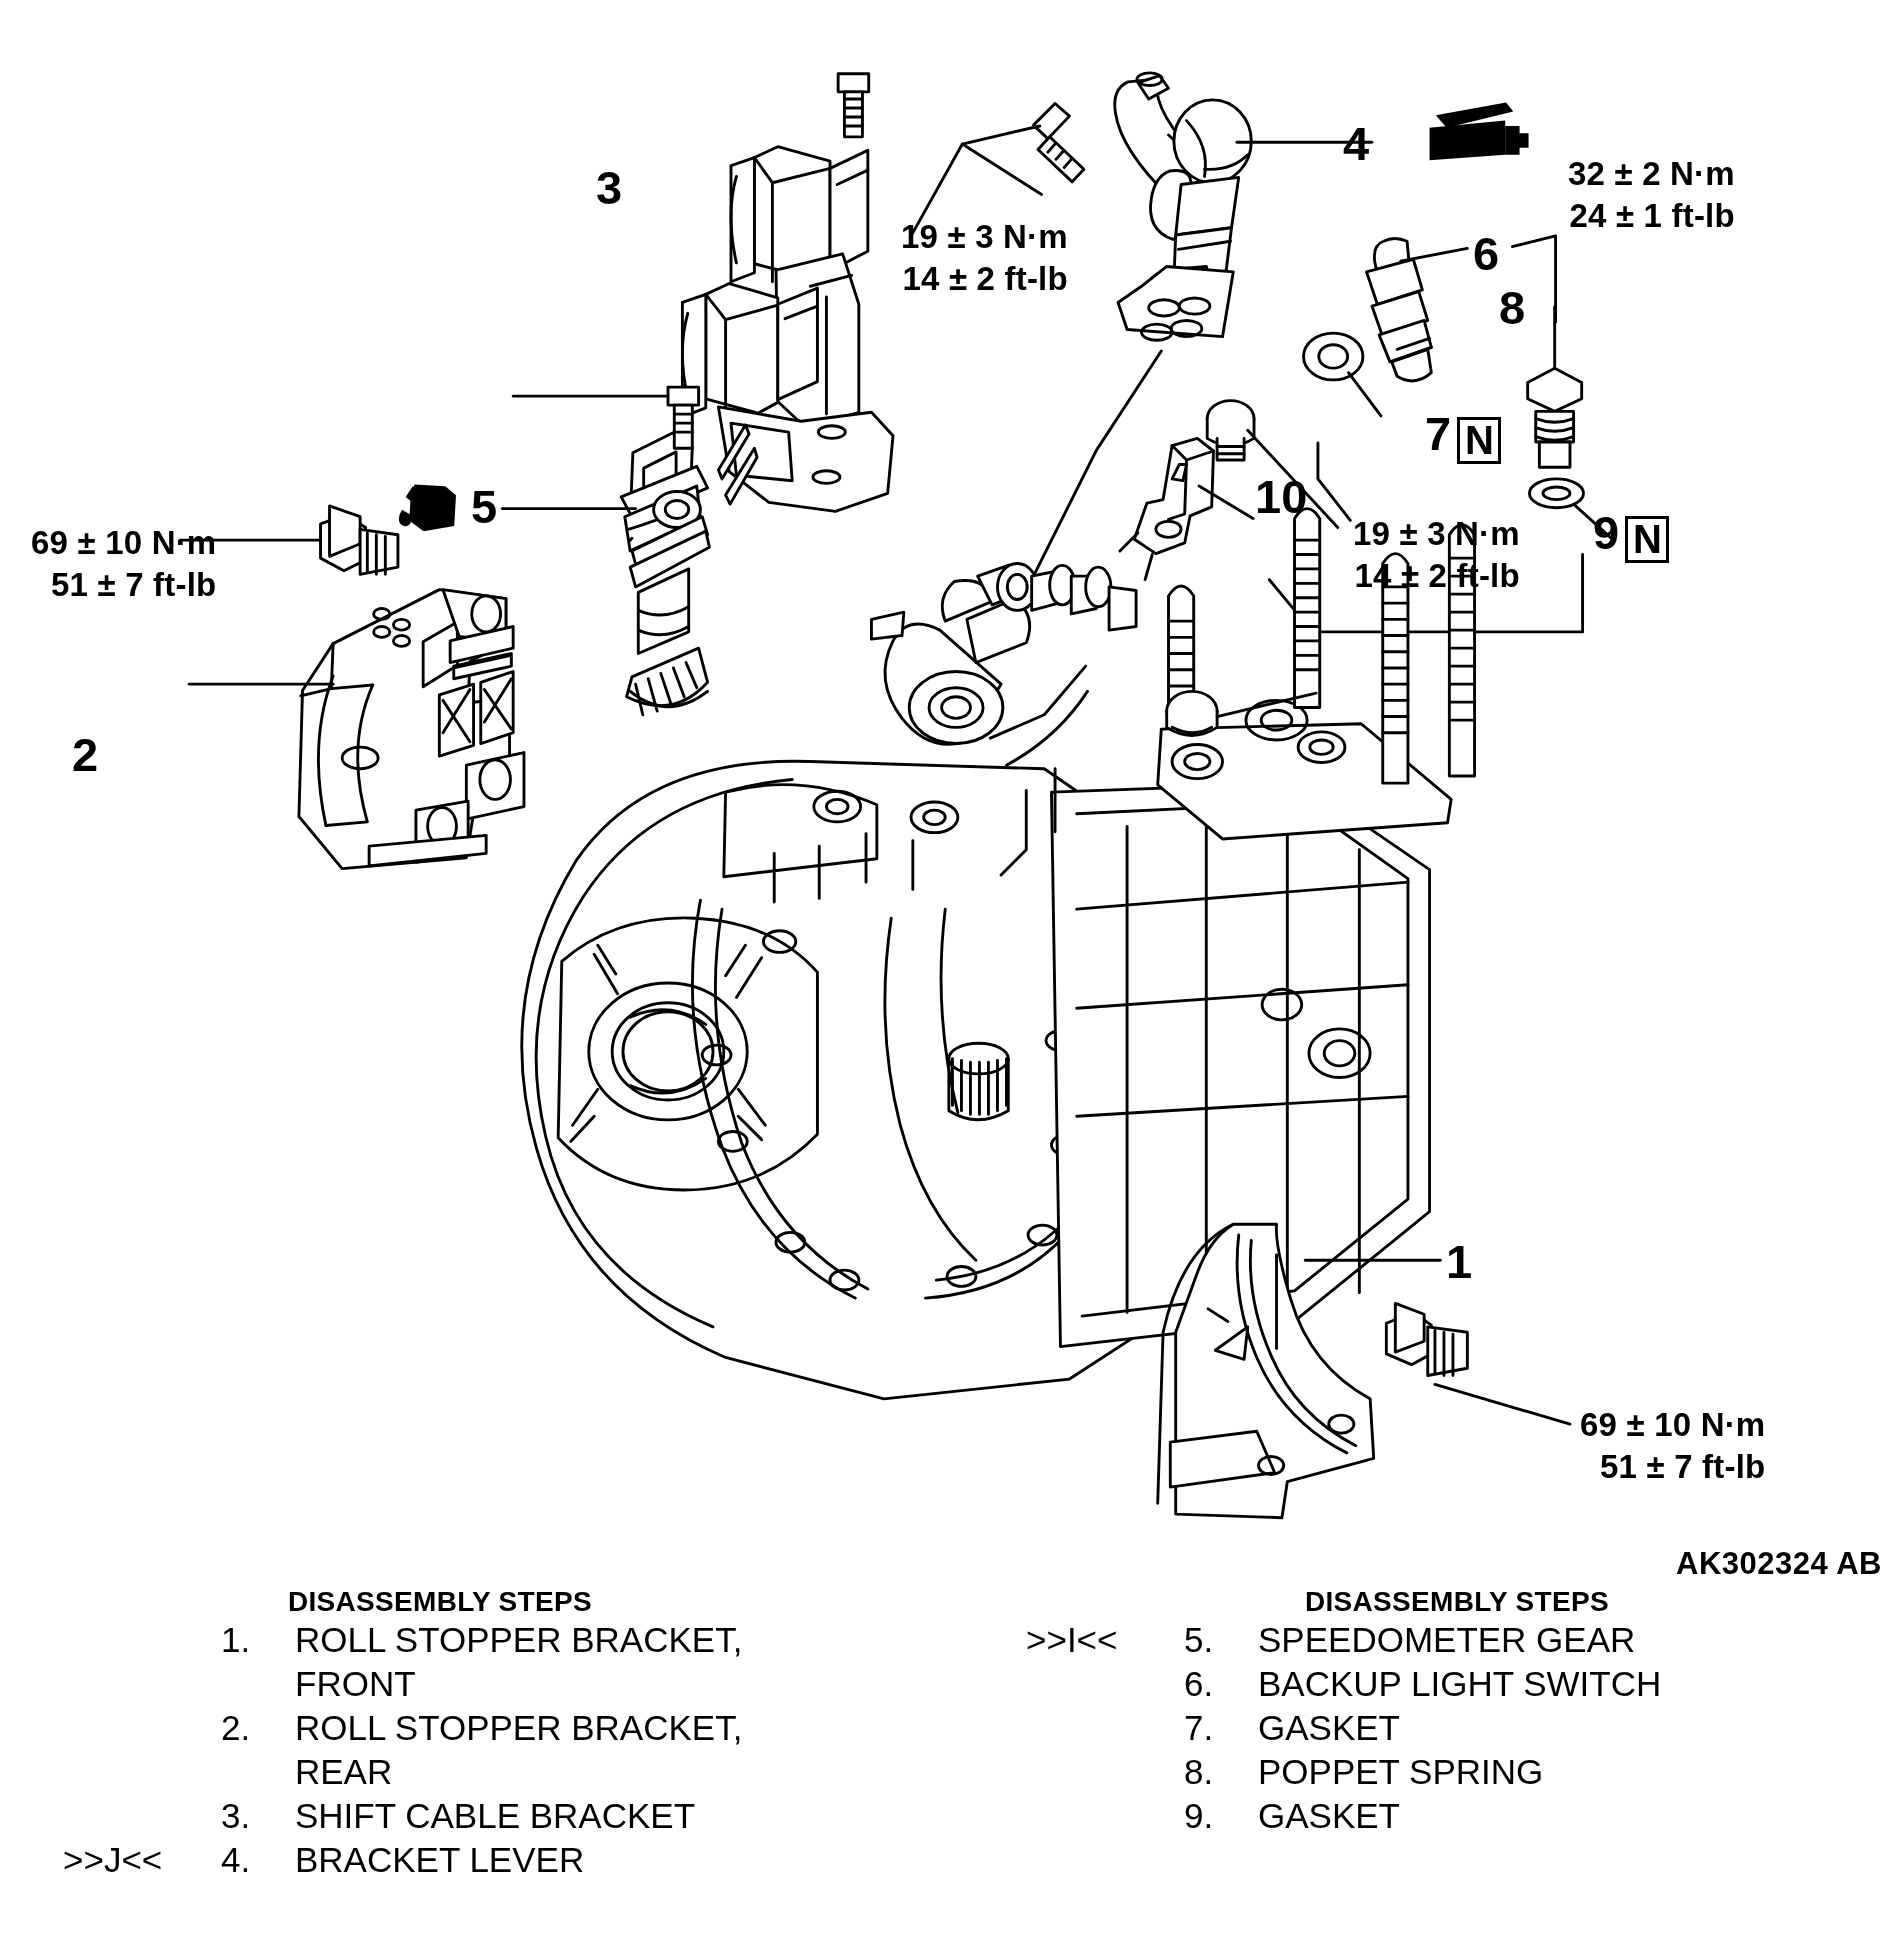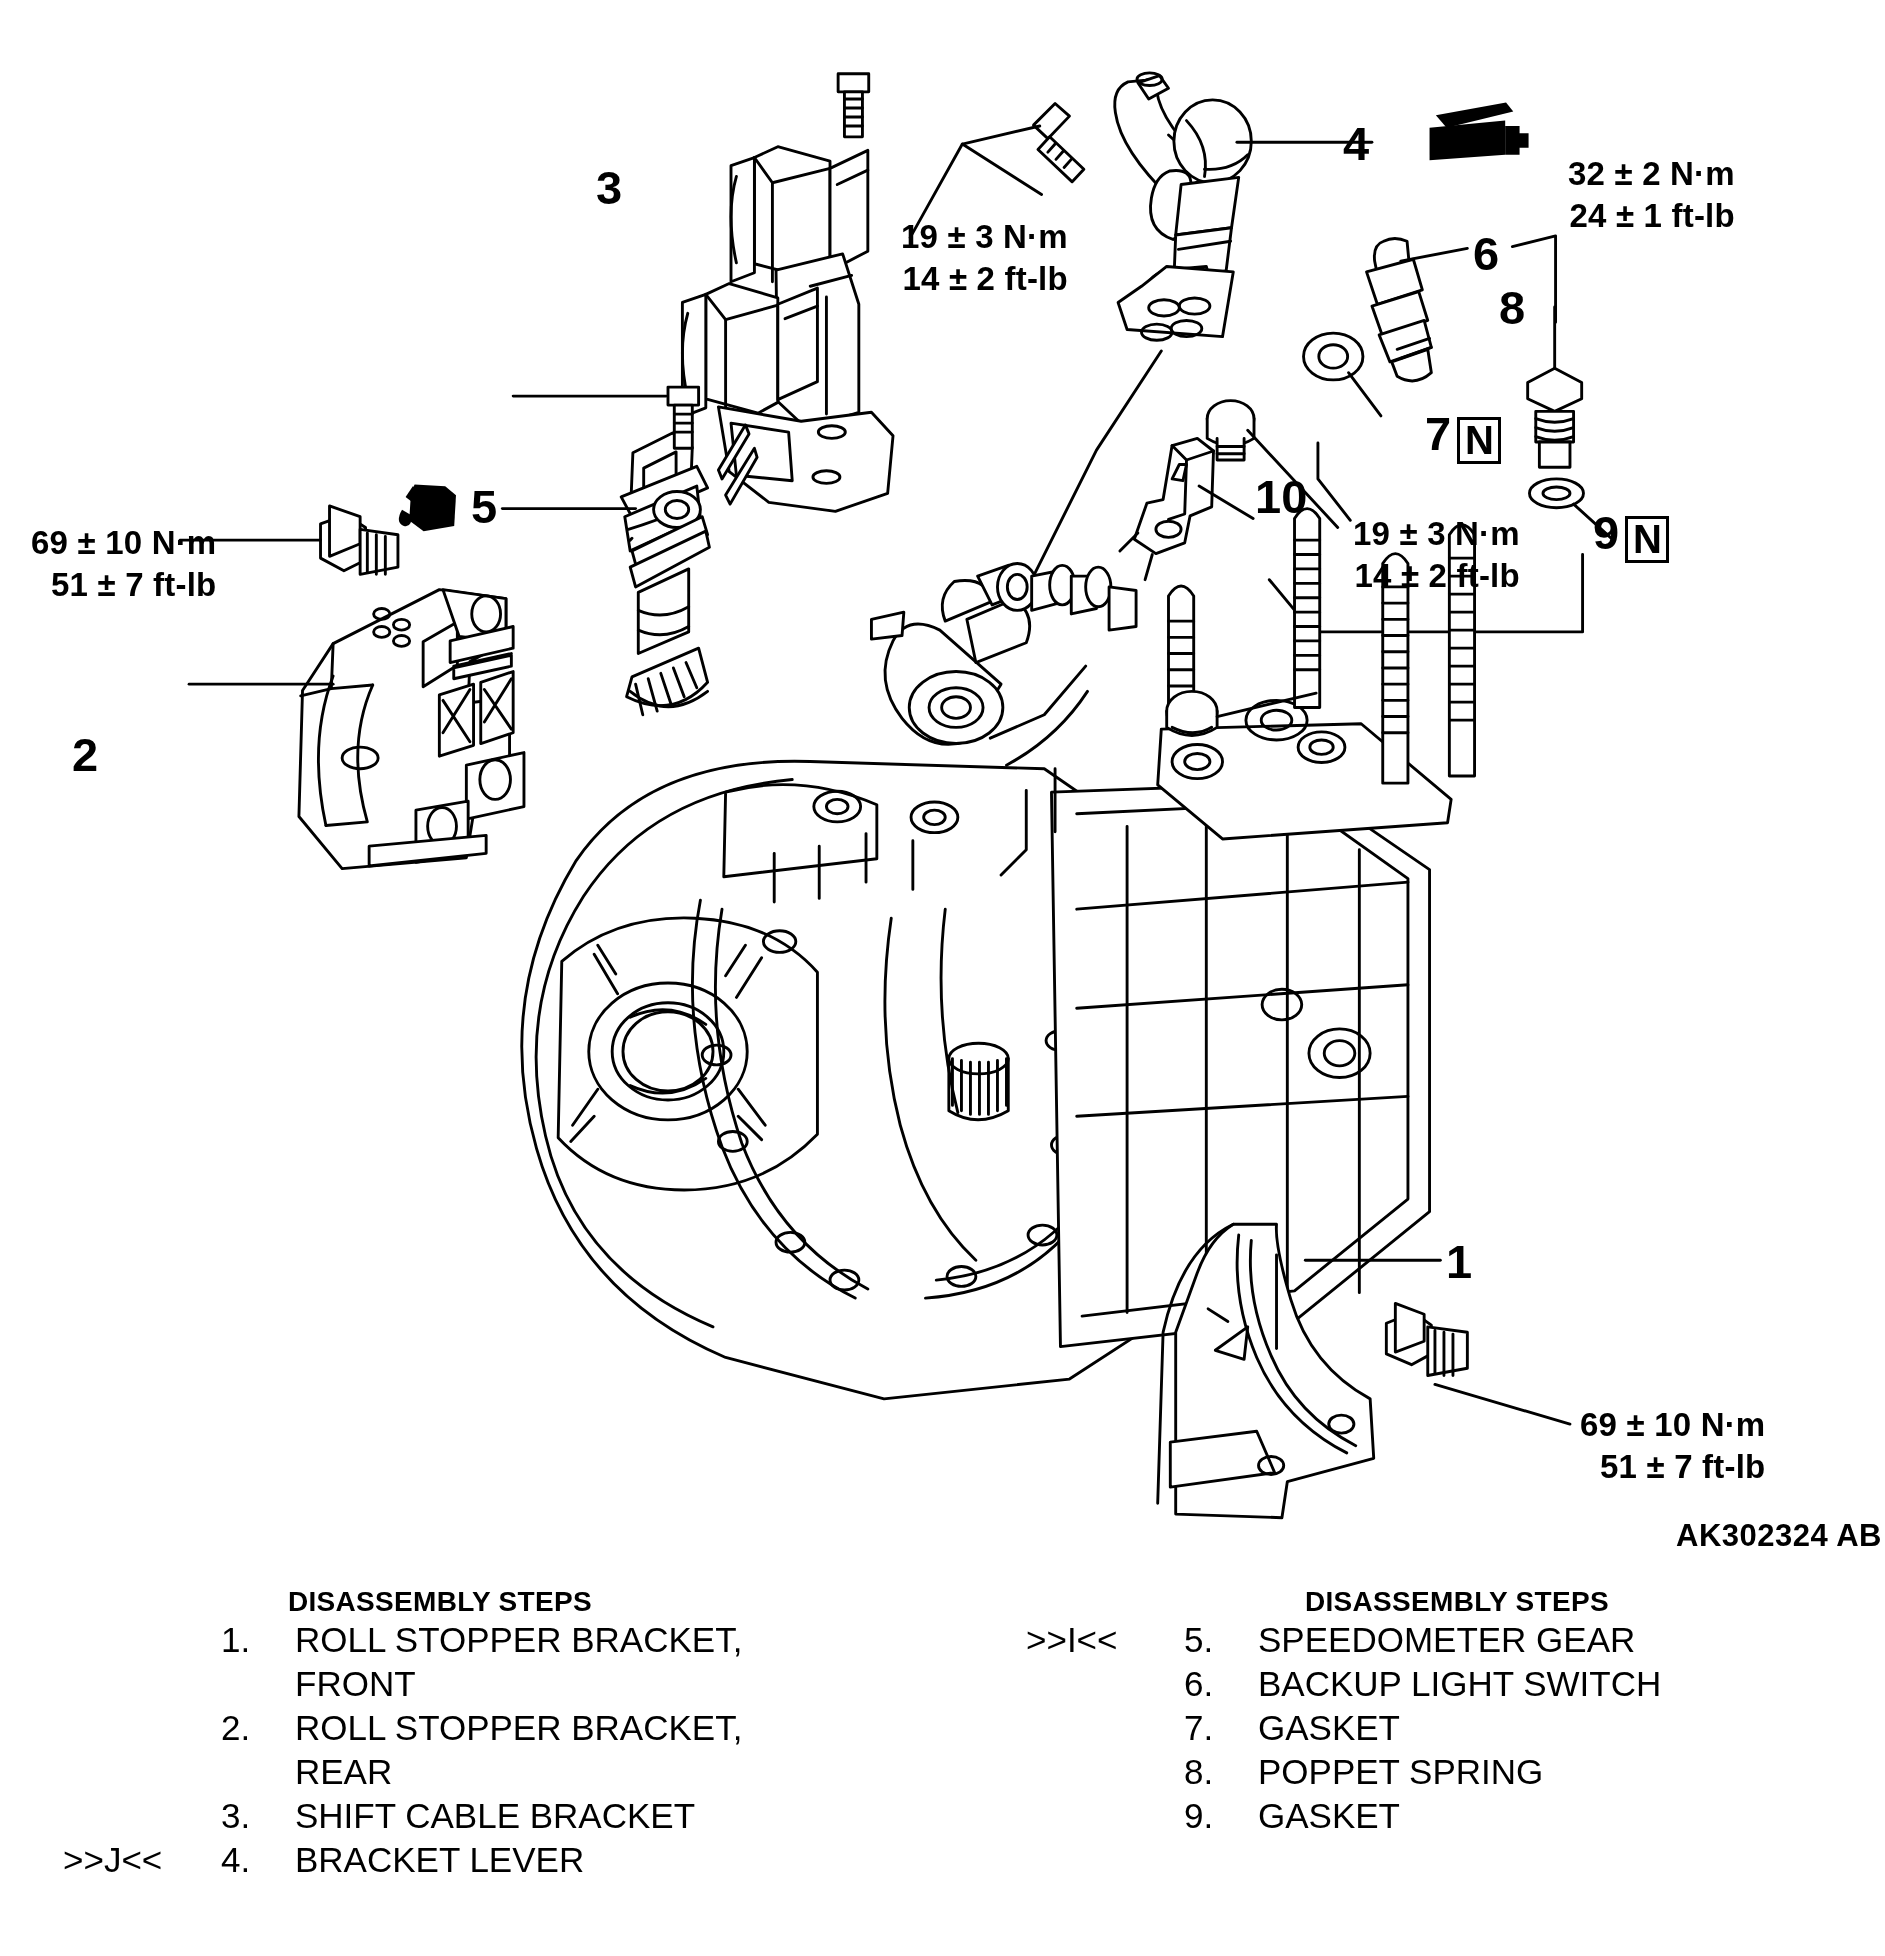--- a/index.html
+++ b/index.html
@@ -7,21 +7,21 @@
   body{font-family:"Liberation Sans",sans-serif;color:#000;}
   #page{position:relative;width:1886px;height:1957px;background:#fff;overflow:hidden;}
 
   .svg-layer{position:absolute;left:0;top:0;width:1886px;height:1957px;}
 
   .torque{position:absolute;font-family:"Liberation Sans",sans-serif;font-weight:bold;
           font-size:33px;line-height:42px;white-space:nowrap;letter-spacing:0.2px;text-align:right;}
   .callout-num{position:absolute;font-family:"Liberation Sans",sans-serif;font-weight:bold;
           font-size:47px;line-height:47px;}
   .partcode{position:absolute;font-family:"Liberation Sans",sans-serif;font-weight:bold;
-          font-size:31px;letter-spacing:0.5px;}
+          font-size:31px;letter-spacing:0.5px;margin-top:28px;}
 
   
   .nbox{display:inline-block;border:3.6px solid #000;padding:0 4.5px 0.9px 4.5px;
         font-weight:bold;font-size:40px;line-height:41px;margin-left:6.3px;
         vertical-align:-3.6px;}
   .numwrap{position:absolute;font-weight:bold;font-size:47px;line-height:47px;white-space:nowrap;}
 
   
   .legend{position:absolute;font-family:"Liberation Sans",sans-serif;}
   .legend-title{font-weight:bold;font-size:28px;letter-spacing:0.3px;}

